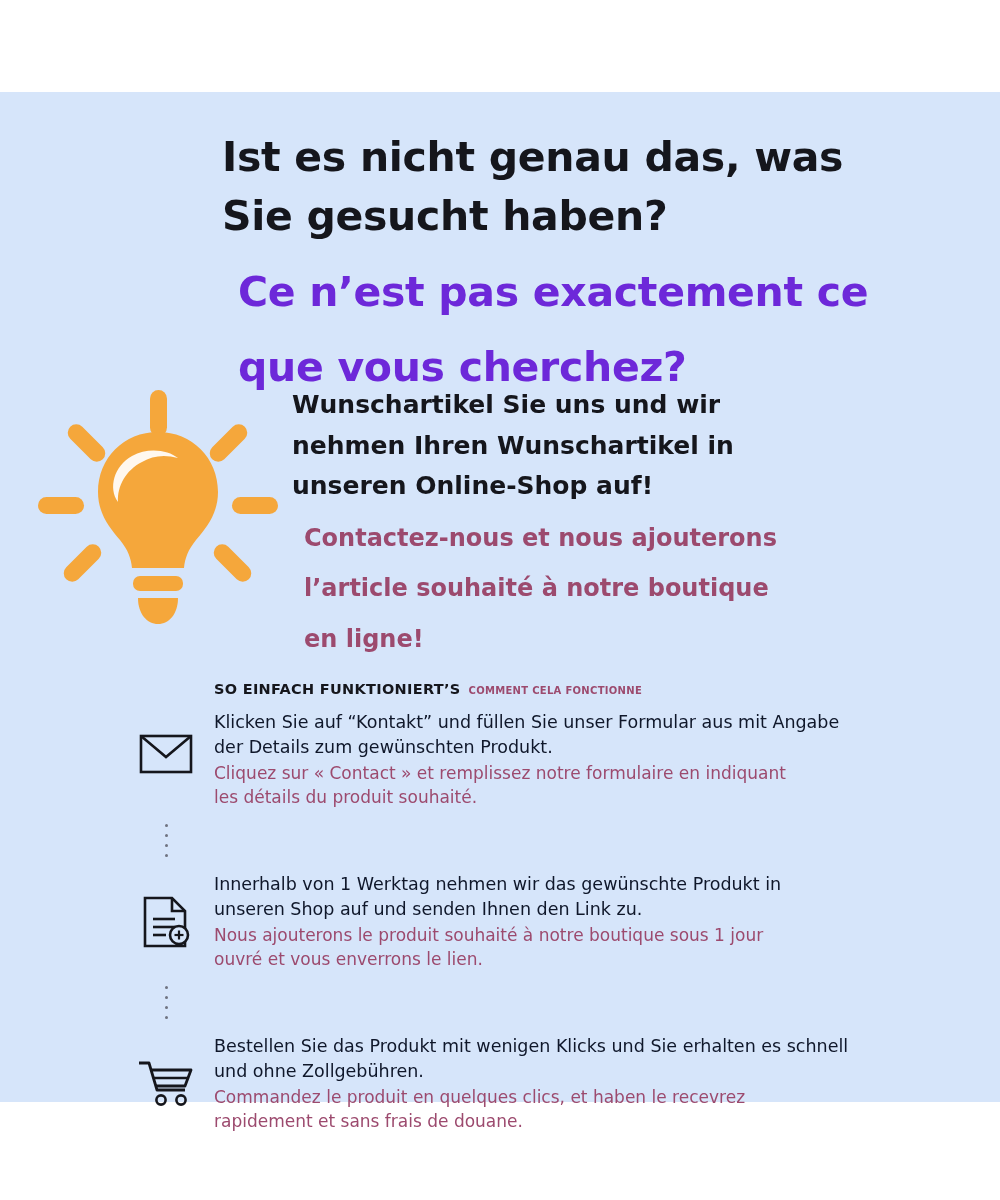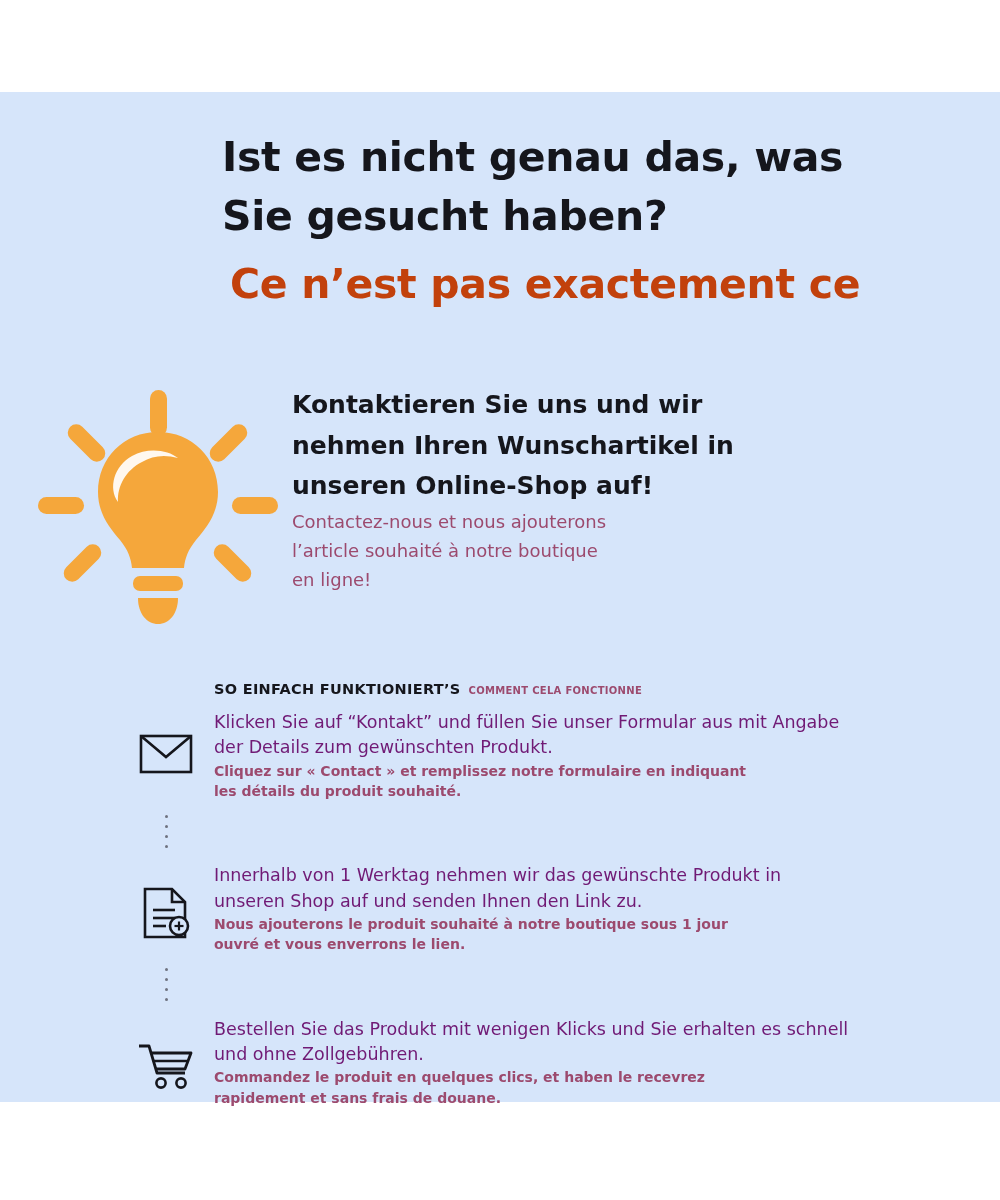--- a/index.html
+++ b/index.html
@@ -37,26 +37,26 @@
   }
   .headline .de {
     color: #15161c;
     font-size: 41px;
     line-height: 1.45;
     font-weight: 700;
     letter-spacing: -0.3px;
     margin: 0;
   }
   .headline .fr {
-    color: #c2410c;
+    color: #6d28d9;
     font-size: 41px;
     line-height: 1.45;
     font-weight: 600;
     letter-spacing: -0.3px;
-    margin: 8px;
+    margin: 16px;
   }
 
   
   .bulb-wrap {
     position: absolute;
     left: 38px;
     top: 390px;
     width: 240px;
     height: 245px;
   }
@@ -70,24 +70,24 @@
   }
   .subblock .de {
     color: #15161c;
     font-size: 25px;
     line-height: 1.62;
     font-weight: 700;
     margin: 0;
   }
   .subblock .fr {
     color: #9c4a6e;
-    font-size: 18px;
+    font-size: 24px;
     line-height: 1.62;
-    font-weight: 400;
-    margin: 0;
+    font-weight: 700;
+    margin: 12px;
   }
 
   
   .howto-head {
     position: absolute;
     left: 214px;
     top: 681px;
     display: flex;
     align-items: baseline;
     gap: 8px;
@@ -121,30 +121,30 @@
     min-width: 96px;
     display: flex;
     justify-content: center;
     padding-top: 26px;
   }
   .step-text {
     padding-top: 2px;
     width: 720px;
   }
   .step-text .de {
-    color: #701a75;
+    color: #0f172a;
     font-size: 17.5px;
     line-height: 1.45;
     margin: 0;
   }
   .step-text .fr {
     color: #9c4a6e;
-    font-size: 14px;
-    line-height: 1.45;
-    font-weight: 700;
+    font-size: 17px;
+    line-height: 1.45;
+    font-weight: 400;
     margin: 0;
   }
   .dots {
     width: 96px;
     min-width: 96px;
     height: 60px;
     display: flex;
     flex-direction: column;
     align-items: center;
     justify-content: center;
@@ -162,20 +162,21 @@
 <body>
 
 <div class="canvas">
 
   <div class="panel"></div>
 
   <div class="headline">
     <p class="de">Ist es nicht genau das, was</p>
     <p class="de">Sie gesucht haben?</p>
     <p class="fr">Ce n’est pas exactement ce</p>
+    <p class="fr">que vous cherchez?</p>
   </div>
 
   <div class="bulb-wrap">
     <svg width="240" height="245" viewBox="0 0 240 245">
       <g fill="#f5a73b">
 
         <rect x="112" y="0" width="17" height="46" rx="8.5"></rect>
         <rect x="40" y="30" width="17" height="46" rx="8.5" transform="rotate(-45 48.5 53)"></rect>
         <rect x="182" y="30" width="17" height="46" rx="8.5" transform="rotate(45 190.5 53)"></rect>
         <rect x="0" y="107" width="46" height="17" rx="8.5"></rect>
@@ -187,21 +188,21 @@
 
         <path d="M104 72 C88 80 79 96 80 112 C70 98 76 76 94 66 C110 57 130 60 140 68 C126 64 114 66 104 72 Z" fill="#ffffff" opacity="0.92"></path>
 
         <rect x="95" y="186" width="50" height="15" rx="7"></rect>
         <path d="M100 208 L140 208 C140 224 131 234 120 234 C109 234 100 224 100 208 Z"></path>
       </g>
     </svg>
   </div>
 
   <div class="subblock">
-    <p class="de">Kontaktieren Sie uns und wir</p>
+    <p class="de">Wunschartikel Sie uns und wir</p>
     <p class="de">nehmen Ihren Wunschartikel in</p>
     <p class="de">unseren Online-Shop auf!</p>
     <p class="fr">Contactez-nous et nous ajouterons</p>
     <p class="fr">l’article souhaité à notre boutique</p>
     <p class="fr">en ligne!</p>
   </div>
 
   <div class="howto-head">
     <span class="de">SO EINFACH FUNKTIONIERT’S</span>
     <span class="fr">COMMENT CELA FONCTIONNE</span>

